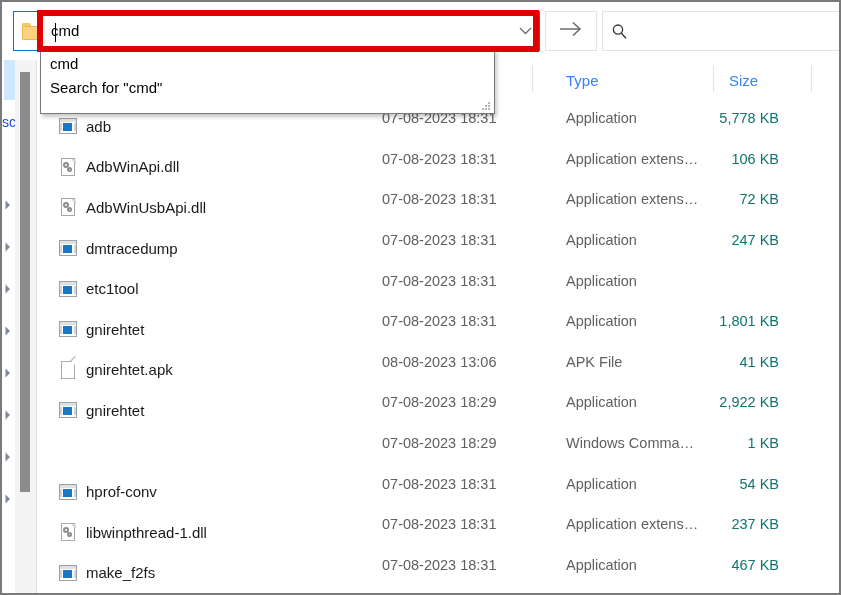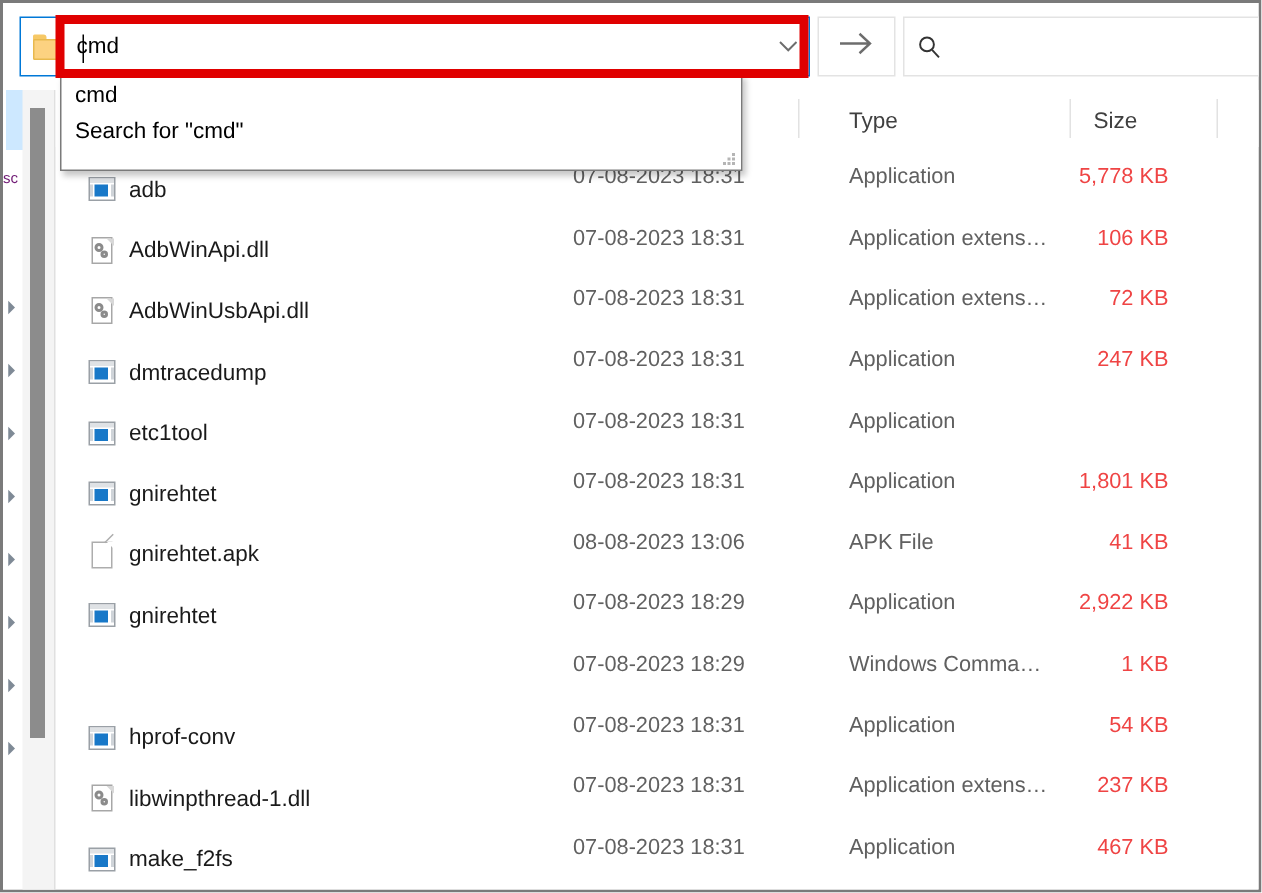--- a/index.html
+++ b/index.html
@@ -168,22 +168,22 @@
   }
   .nav-sel {
     position: absolute;
     left: 2px; top: 0px;
     width: 12px; height: 40px;
     background: #cde8ff;
   }
   .nav-frag {
     position: absolute;
     left: 0px; top: 54px;
-    font-size: 10px;
-    color: #701a75;
+    font-size: 14px;
+    color: #1d4ed8;
     white-space: nowrap;
   }
   .nav-chev {
     position: absolute;
     left: 0px;
     width: 12px; height: 12px;
     color: #5a6675;
   }
   .nav-chev svg { display: block; }
 
@@ -214,21 +214,21 @@
   .colheader {
     position: absolute;
     left: 0; top: 0;
     width: 805px; height: 38px;
     background: #ffffff;
   }
   .col-label {
     position: absolute;
     top: 12px;
     font-size: 15px;
-    color: #404040;
+    color: #3b82f6;
     white-space: nowrap;
     cursor: default;
   }
   .col-div {
     position: absolute;
     top: 6px;
     width: 1px; height: 26px;
     background: #e2e2e2;
   }
 
@@ -271,21 +271,21 @@
     font-size: 14.5px;
     color: #606060;
     white-space: nowrap;
   }
   .cell-size {
     position: absolute;
     left: 600px;
     width: 142px;
     text-align: right;
     font-size: 14.5px;
-    color: #ef4444;
+    color: #0f766e;
     white-space: nowrap;
   }
 
   
   .ico { width: 18px; height: 18px; position: relative; flex: 0 0 auto; }
 
   
   .ico-app .frame {
     position: absolute; left: 0; top: 1px;
     width: 18px; height: 16px;

